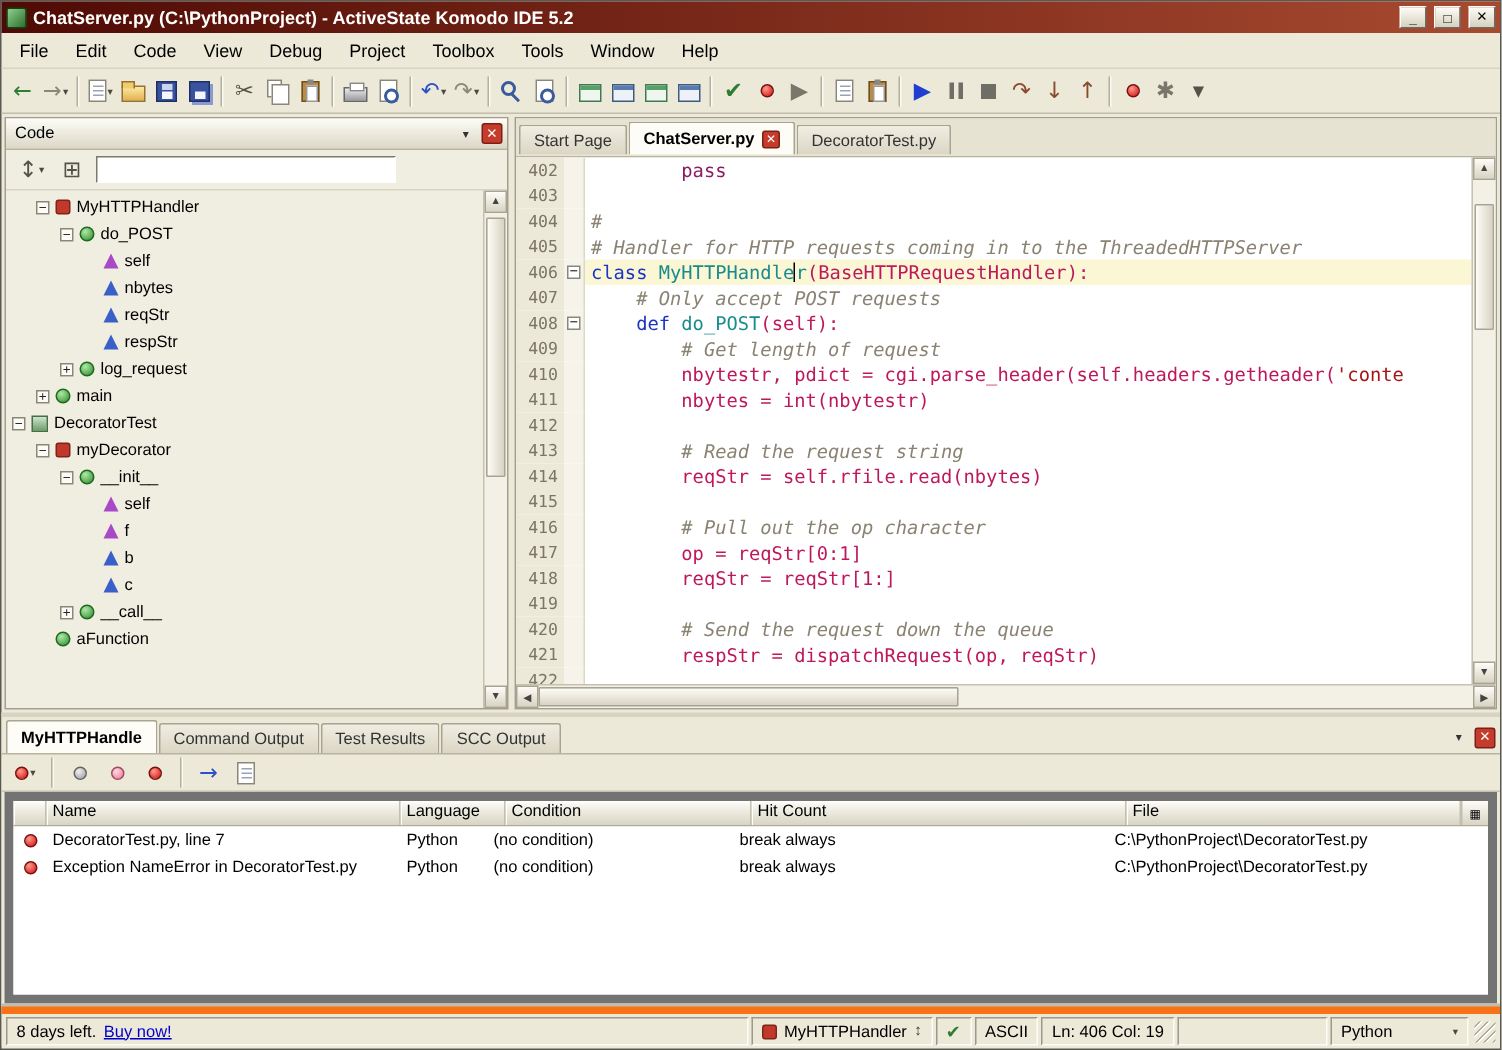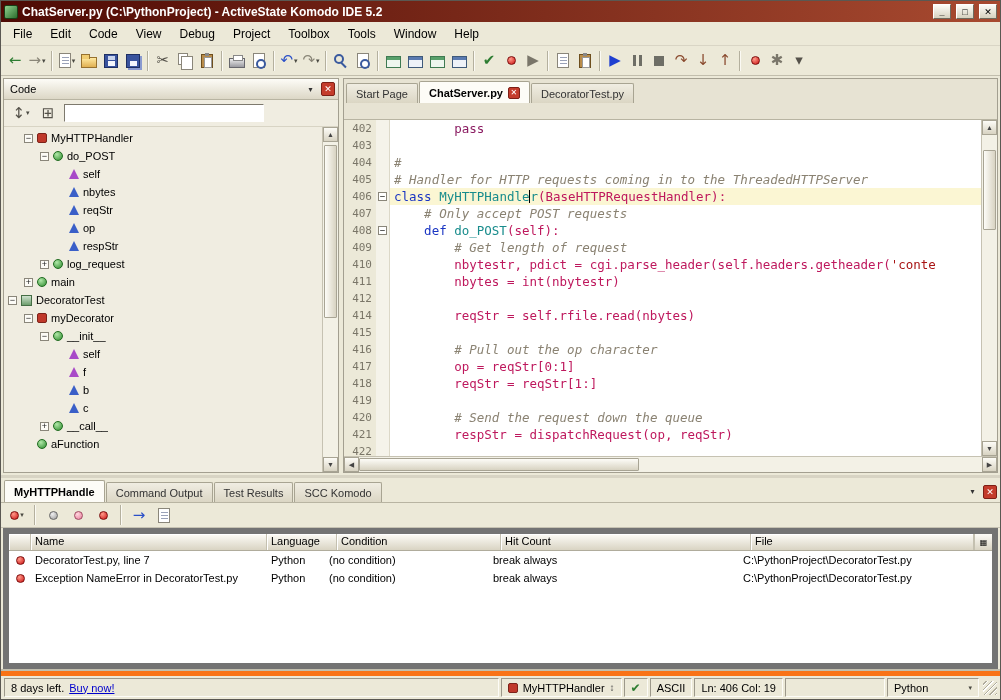--- a/index.html
+++ b/index.html
@@ -81,21 +81,21 @@
   .sc-track{flex:1;position:relative;}
   .sc-thumb{position:absolute;left:1px;right:1px;background:linear-gradient(90deg,#fdfcf7,#d8d3c2);border:1px solid #a8a494;border-radius:1px;}
   .hscroll{flex:0 0 16px;background:#f3f1e6;border-top:1px solid #c6c2b2;display:flex;}
   .hsc-btn{flex:0 0 15px;background:linear-gradient(#fdfcf7,#d8d3c2);border:1px solid #a8a494;font-size:7px;display:flex;align-items:center;justify-content:center;color:#444;}
   .hsc-track{flex:1;position:relative;}
   .hsc-thumb{position:absolute;top:1px;bottom:1px;background:linear-gradient(#fdfcf7,#d8d3c2);border:1px solid #a8a494;border-radius:1px;}
 
   
   .splitter{flex:0 0 4px;}
   .editor-area{flex:1;display:flex;flex-direction:column;min-width:0;border:1px solid #a39f90;background:#fff;}
-  .tabbar{flex:0 0 24px;background:#e7e3d3;display:flex;align-items:flex-end;padding:2px 2px 16px;gap:1px;border-bottom:1px solid #b8b4a2;}
+  .tabbar{flex:0 0 24px;background:#e7e3d3;display:flex;align-items:flex-end;padding:2px 2px 1px;gap:1px;border-bottom:1px solid #b8b4a2;}
   .tab{height:20px;display:flex;align-items:center;gap:5px;padding:0 9px;background:linear-gradient(#f0ede2,#dbd6c4);border:1px solid #a8a492;border-bottom:none;border-radius:2px 2px 0 0;color:#333;}
   .tab.active{height:22px;background:#fdfcf7;font-weight:bold;color:#000;}
   .tab-close{width:12px;height:12px;background:var(--close-red,#c43c2c);color:#fff;font-size:8px;font-weight:bold;display:flex;align-items:center;justify-content:center;border-radius:2px;border:1px solid #7d1f16;}
   .editor-body{flex:1;display:flex;min-height:0;}
   .code-scroll{flex:1;overflow:hidden;background:#fff;min-width:0;}
   .cl{height:17px;display:flex;font-family:"DejaVu Sans Mono","Liberation Mono",monospace;font-size:12.5px;line-height:17px;}
   .ln{flex:0 0 32px;text-align:right;padding-right:4px;background:#ece9d8;color:#7a7668;font-size:11px;}
   .fold{flex:0 0 14px;background:#f5f3ea;border-right:1px solid #dcd8c8;display:flex;align-items:center;justify-content:center;}
   .foldbox{width:9px;height:9px;border:1px solid #8a867a;background:#fff;font-size:9px;display:flex;align-items:center;justify-content:center;color:#222;line-height:1;}
   .ct{flex:1;white-space:pre;overflow:hidden;padding-left:4px;}
@@ -318,25 +318,20 @@
               <span class="t-label">nbytes</span>
             </div>
             <div class="tree-row" style="padding-left: 52px;">
               <span class="expander none"></span>
               <span class="t-ic t-var"></span>
               <span class="t-label">reqStr</span>
             </div>
             <div class="tree-row" style="padding-left: 52px;">
               <span class="expander none"></span>
               <span class="t-ic t-var"></span>
-              <span class="t-label">op</span>
-            </div>
-            <div class="tree-row" style="padding-left: 52px;">
-              <span class="expander none"></span>
-              <span class="t-ic t-var"></span>
               <span class="t-label">respStr</span>
             </div>
             <div class="tree-row" style="padding-left: 36px;">
               <span class="expander">+</span>
               <span class="t-ic t-method"></span>
               <span class="t-label">log_request</span>
             </div>
             <div class="tree-row" style="padding-left: 20px;">
               <span class="expander">+</span>
               <span class="t-ic t-method"></span>
@@ -469,20 +464,25 @@
                 <span class="ln">411</span>
                 <span class="fold"></span>
                 <span class="ct"><span class="tk-p">        nbytes = int(nbytestr)</span></span>
               </div>
               <div class="cl">
                 <span class="ln">412</span>
                 <span class="fold"></span>
                 <span class="ct"></span>
               </div>
               <div class="cl">
+                <span class="ln">413</span>
+                <span class="fold"></span>
+                <span class="ct"><span class="tk-p">        </span><span class="tk-c"># Read the request string</span></span>
+              </div>
+              <div class="cl">
                 <span class="ln">414</span>
                 <span class="fold"></span>
                 <span class="ct"><span class="tk-p">        reqStr = self.rfile.read(nbytes)</span></span>
               </div>
               <div class="cl">
                 <span class="ln">415</span>
                 <span class="fold"></span>
                 <span class="ct"></span>
               </div>
               <div class="cl">
@@ -545,21 +545,21 @@
         <div class="tab active">
           <span class="tab-label">MyHTTPHandle</span>
         </div>
         <div class="tab">
           <span class="tab-label">Command Output</span>
         </div>
         <div class="tab">
           <span class="tab-label">Test Results</span>
         </div>
         <div class="tab">
-          <span class="tab-label">SCC Komodo</span>
+          <span class="tab-label">SCC Output</span>
         </div>
         <span class="bp-right">
           <span class="mini-btn">▾</span>
           <span class="close-box">✕</span>
         </span>
       </div>
     <div class="bp-toolbar" id="bottom-toolbar">
         <span class="tb-btn">
           <span class="shape s-record"></span>
           <span class="dd">▾</span>

